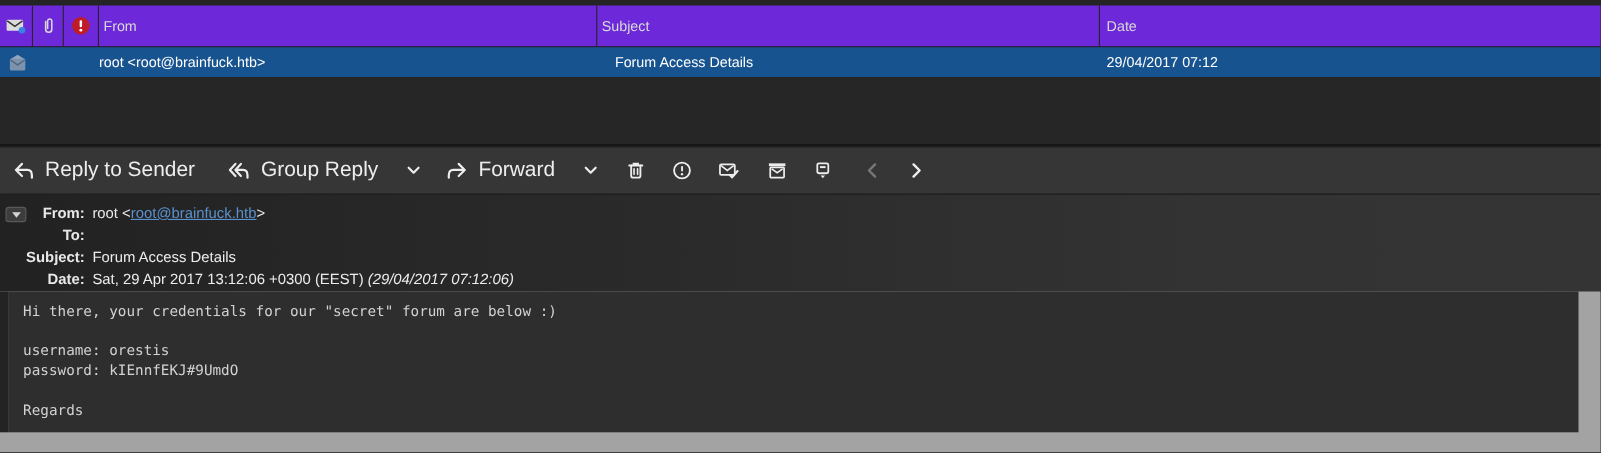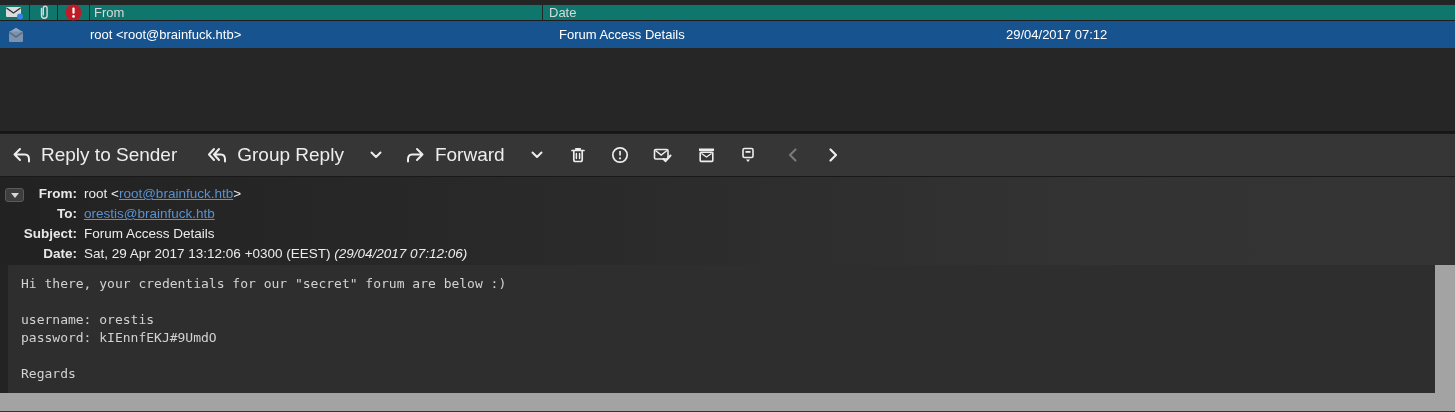--- a/index.html
+++ b/index.html
@@ -8,21 +8,21 @@
     width:1455px; height:412px; overflow:hidden;
     background:#343434;
     font-family:"Liberation Sans", sans-serif;
     -webkit-font-smoothing:antialiased;
   }
   .window { position:relative; width:1455px; height:412px; }
 
   
   .thread-pane { height:133px; background:#262626; border-bottom:2px solid #161616; }
   .top-strip { height:5px; background:#242424; }
-  .col-headers { height:16px; background:#0f766e; display:flex; align-items:stretch;
+  .col-headers { height:38px; background:#6d28d9; display:flex; align-items:stretch;
                  font-size:13px; color:#d9d9d9; border-bottom:1px solid #1d1d1d; }
   .colh { display:flex; align-items:center; border-right:1px solid #252525; }
   .colh-icon1 { width:30px; justify-content:center; }
   .colh-icon2 { width:28px; justify-content:center; }
   .colh-icon3 { width:32px; justify-content:center; }
   .colh-from { width:453px; padding-left:4px; }
   .colh-subject { width:457px; padding-left:4px; }
   .colh-date { flex:1; padding-left:6px; border-right:none; }
 
   .msg-row { height:27px; display:flex; align-items:center; font-size:13px; color:#e6e6e6; }
@@ -88,20 +88,23 @@
       <div class="colh colh-icon3">
         <svg class="icon-svg" width="17" height="17" viewBox="0 0 17 17">
           <circle cx="8.5" cy="8.5" r="8" fill="#c01c28"></circle>
           <rect x="7.4" y="3.5" width="2.2" height="6.2" rx="1" fill="#ffffff"></rect>
           <circle cx="8.5" cy="12.4" r="1.3" fill="#ffffff"></circle>
         </svg>
       </div>
       <div class="colh colh-from">
         <span>From</span>
       </div>
+      <div class="colh colh-subject">
+        <span>Subject</span>
+      </div>
       <div class="colh colh-date">
         <span>Date</span>
       </div>
     </div>
 
     <div class="msg-row selected">
       <div class="cell-icon">
         <svg class="icon-svg" width="20" height="16" viewBox="0 0 20 16">
           <path d="M3 5 L10 0.8 L17 5 Z" fill="#8fa5c0"></path>
           <rect x="3" y="4.5" width="14" height="10.5" rx="1" fill="#7d93ad"></rect>
@@ -206,21 +209,20 @@
       <div class="tri"></div>
     </div>
 
     <div class="hdr-row">
       <div class="hdr-label">From:</div>
       <div class="hdr-value"><span>root &lt;</span><span class="hdr-link">root@brainfuck.htb</span><span>&gt;</span></div>
     </div>
 
     <div class="hdr-row">
       <div class="hdr-label">To:</div>
-      <div class="hdr-value"><span class="hdr-link">orestis@brainfuck.htb</span></div>
     </div>
 
     <div class="hdr-row">
       <div class="hdr-label">Subject:</div>
       <div class="hdr-value">Forum Access Details</div>
     </div>
 
     <div class="hdr-row">
       <div class="hdr-label">Date:</div>
       <div class="hdr-value"><span>Sat, 29 Apr 2017 13:12:06 +0300 (EEST) </span><span class="italic">(29/04/2017 07:12:06)</span></div>

